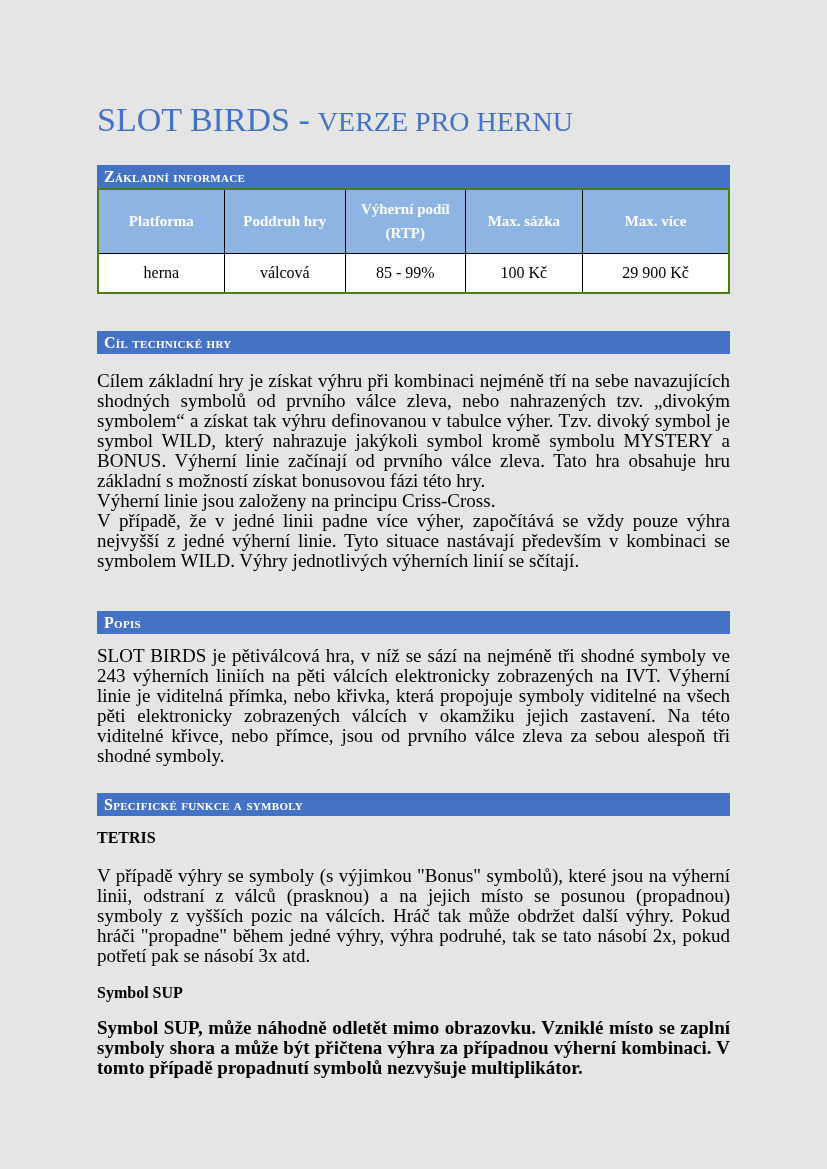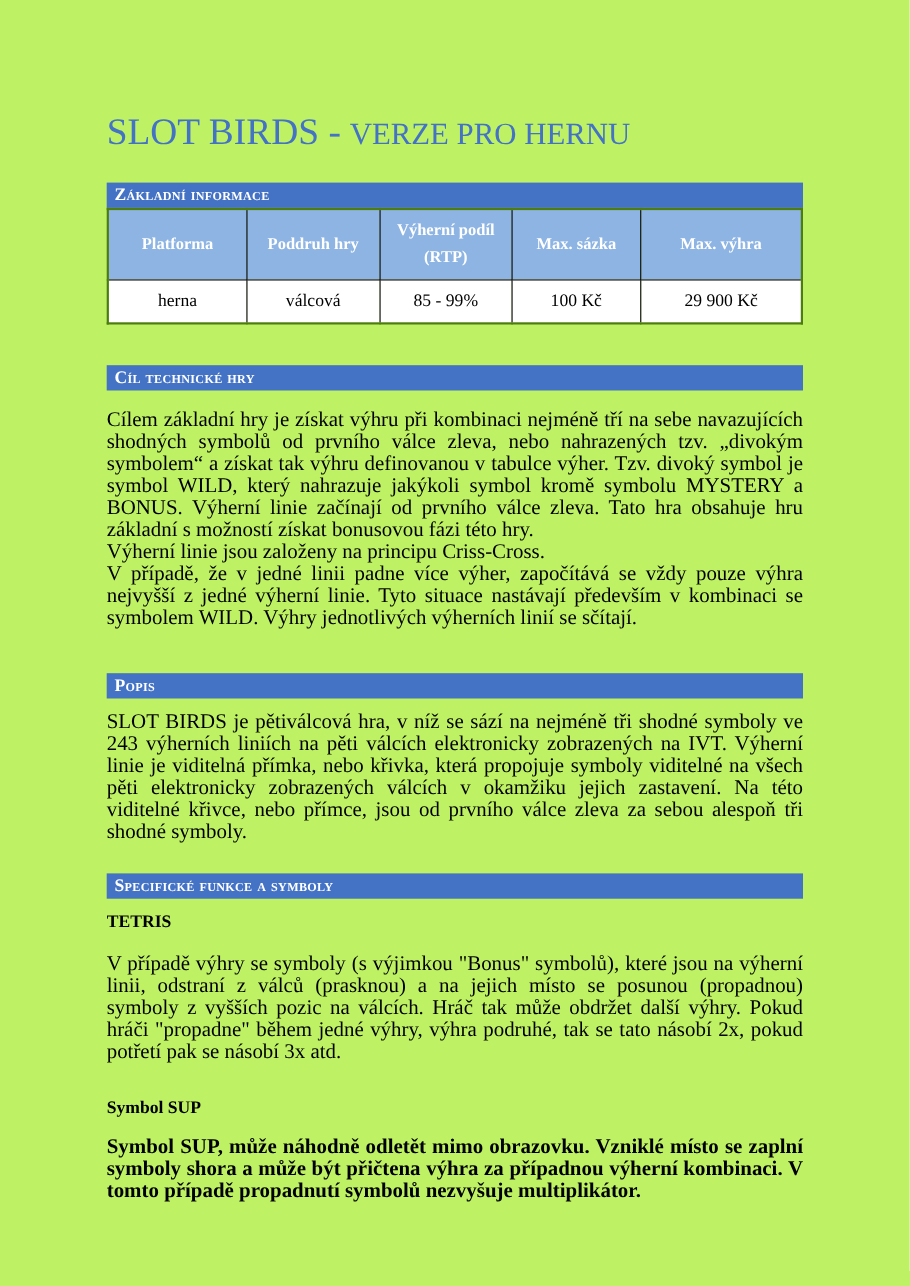--- a/index.html
+++ b/index.html
@@ -8,21 +8,21 @@
     width: 827px;
     height: 1169px;
     font-family: "Liberation Serif", "DejaVu Serif", serif;
     color: #000000;
     overflow: hidden;
   }
   .page {
     width: 827px;
     height: 1169px;
     padding: 100px 97px 0 97px;
-    background: #bef264;
+    background: #e5e5e5;
   }
   
   .doc-title {
     font-weight: normal;
     color: #4472C4;
     line-height: 40px;
     white-space: nowrap;
   }
   .doc-title .title-main { font-size: 34px; }
   .doc-title .title-sub  { font-size: 28px; }
@@ -82,21 +82,21 @@
   }
   .goal-text   { margin-top: 17px; }
   .popis-text  { margin-top: 12px; }
   .sub-heading {
     font-size: 16px;
     font-weight: bold;
     line-height: 20px;
   }
   .heading-tetris { margin-top: 12px; }
   .para-tetris    { margin-top: 18px; }
-  .heading-sup    { margin-top: 31px; }
+  .heading-sup    { margin-top: 17px; }
   .para-sup       { margin-top: 15px; font-weight: bold; }
 </style>
 </head>
 <body>
 
 <div class="page">
 
   <h1 class="doc-title">
     <span class="title-main">SLOT BIRDS -</span>
     <span class="title-sub">VERZE PRO HERNU</span>
@@ -113,21 +113,21 @@
         <col class="c3">
         <col class="c4">
         <col class="c5">
     </colgroup>
     <thead>
       <tr>
         <th>Platforma</th>
         <th>Poddruh hry</th>
         <th>Výherní podíl (RTP)</th>
         <th>Max. sázka</th>
-        <th>Max. výhra</th>
+        <th>Max. více</th>
       </tr>
     </thead>
     <tbody>
       <tr>
         <td>herna</td>
         <td>válcová</td>
         <td>85 - 99%</td>
         <td>100 Kč</td>
         <td>29 900 Kč</td>
       </tr>

